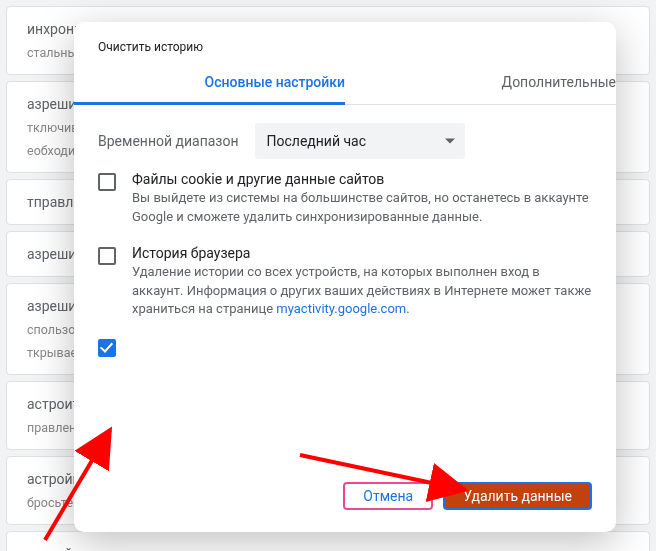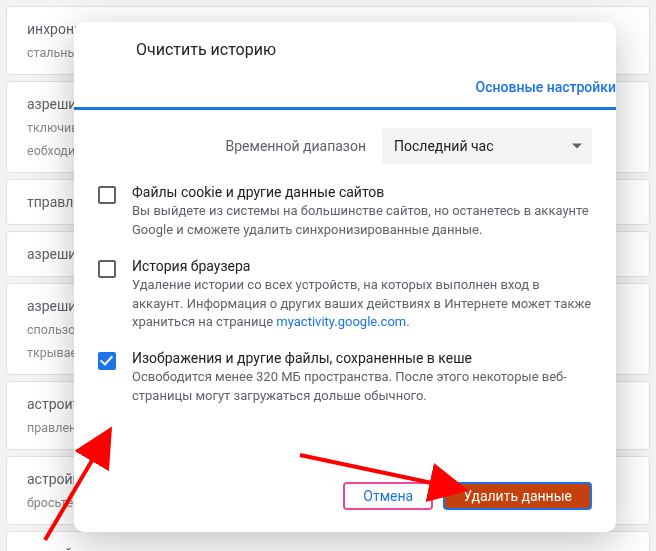--- a/index.html
+++ b/index.html
@@ -32,23 +32,22 @@
     left: 74px; top: 22px;
     width: 542px; height: 510px;
     background: #fff;
     border-radius: 10px;
     box-shadow: 0 10px 40px rgba(0,0,0,0.25);
     display: flex; flex-direction: column;
     overflow: hidden;
   }
   .dialog-title {
     padding: 18px 24px 8px 24px;
-    font-size: 16px;
+    font-size: 12px;
     color: #202124;
-    margin-left: 38px;
   }
   .tabs {
     display: flex;
     border-bottom: 1px solid #e0e0e0;
   }
   .tab {
     flex: 1;
     text-align: right;
     padding: 12px 0 14px 0;
     font-size: 14px;
@@ -67,22 +66,21 @@
   }
 
   .body {
     padding: 18px 24px 8px 24px;
     flex: 1;
     overflow: auto;
   }
 
   .range-row {
     display: flex; align-items: center; gap: 16px;
-    margin-bottom: 18px;
-    justify-content: flex-end;
+    margin-bottom: 10px;
   }
   .range-label { font-size: 14px; color: #5f6368; }
   .select {
     position: relative;
     flex: 0 0 210px;
     background: #f1f3f4;
     border-radius: 4px;
     padding: 10px 48px 10px 12px;
     font-size: 14px;
     color: #202124;
@@ -182,20 +180,21 @@
     <div class="line">астройки</div>
 
   </div>
 </div>
 
 <div class="dialog">
   <div class="dialog-title">Очистить историю</div>
 
   <div class="tabs">
     <div class="tab active">Основные настройки</div>
+    <div class="tab">Дополнительные</div>
   </div>
 
   <div class="body">
 
     <div class="range-row">
       <div class="range-label">Временной диапазон</div>
       <div class="select">
         <span>Последний час</span>
         <span class="caret"></span>
       </div>
@@ -214,24 +213,20 @@
       <div class="opt-text">
         <div class="opt-title">История браузера</div>
         <div class="opt-desc">
           <span>Удаление истории со всех устройств, на которых выполнен вход в аккаунт. Информация о других ваших действиях в Интернете может также храниться на странице </span><a>myactivity.google.com</a><span>.</span>
         </div>
       </div>
     </div>
 
     <div class="opt">
       <div class="chk checked"></div>
-      <div class="opt-text">
-        <div class="opt-title">Изображения и другие файлы, сохраненные в кеше</div>
-        <div class="opt-desc">Освободится менее 320 МБ пространства. После этого некоторые веб-страницы могут загружаться дольше обычного.</div>
-      </div>
     </div>
 
   </div>
 
   <div class="buttons">
     <div class="btn">Отмена</div>
     <div class="btn primary">Удалить данные</div>
   </div>
 </div>
 

